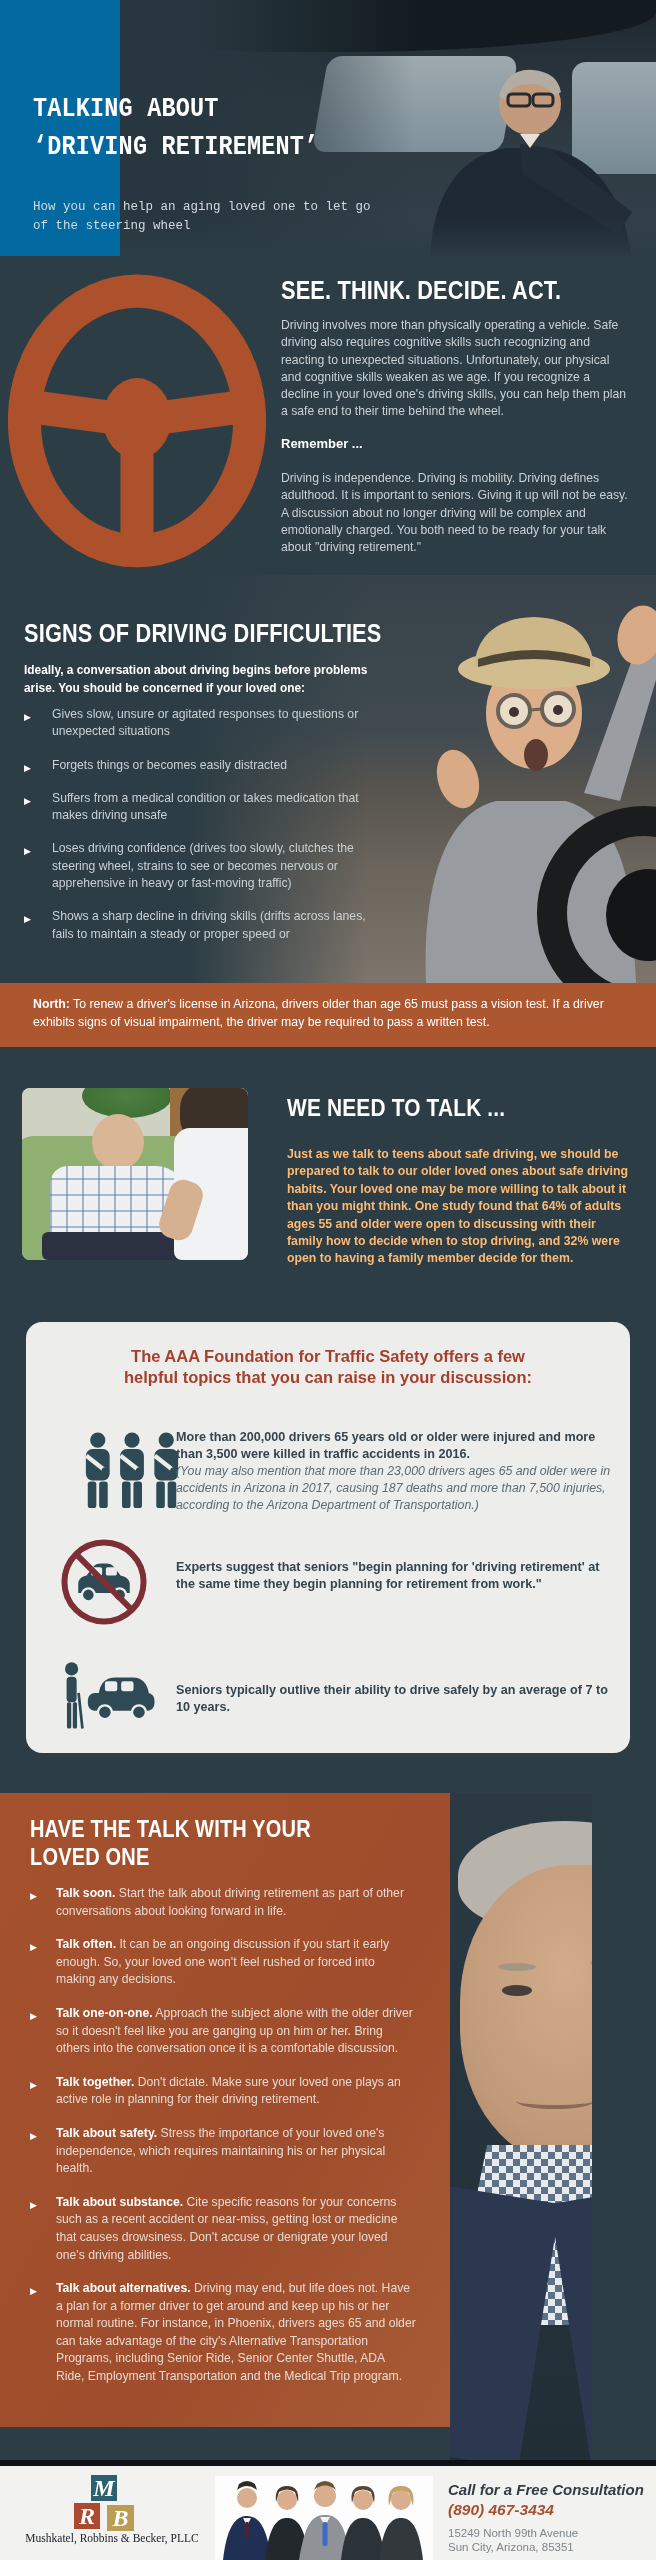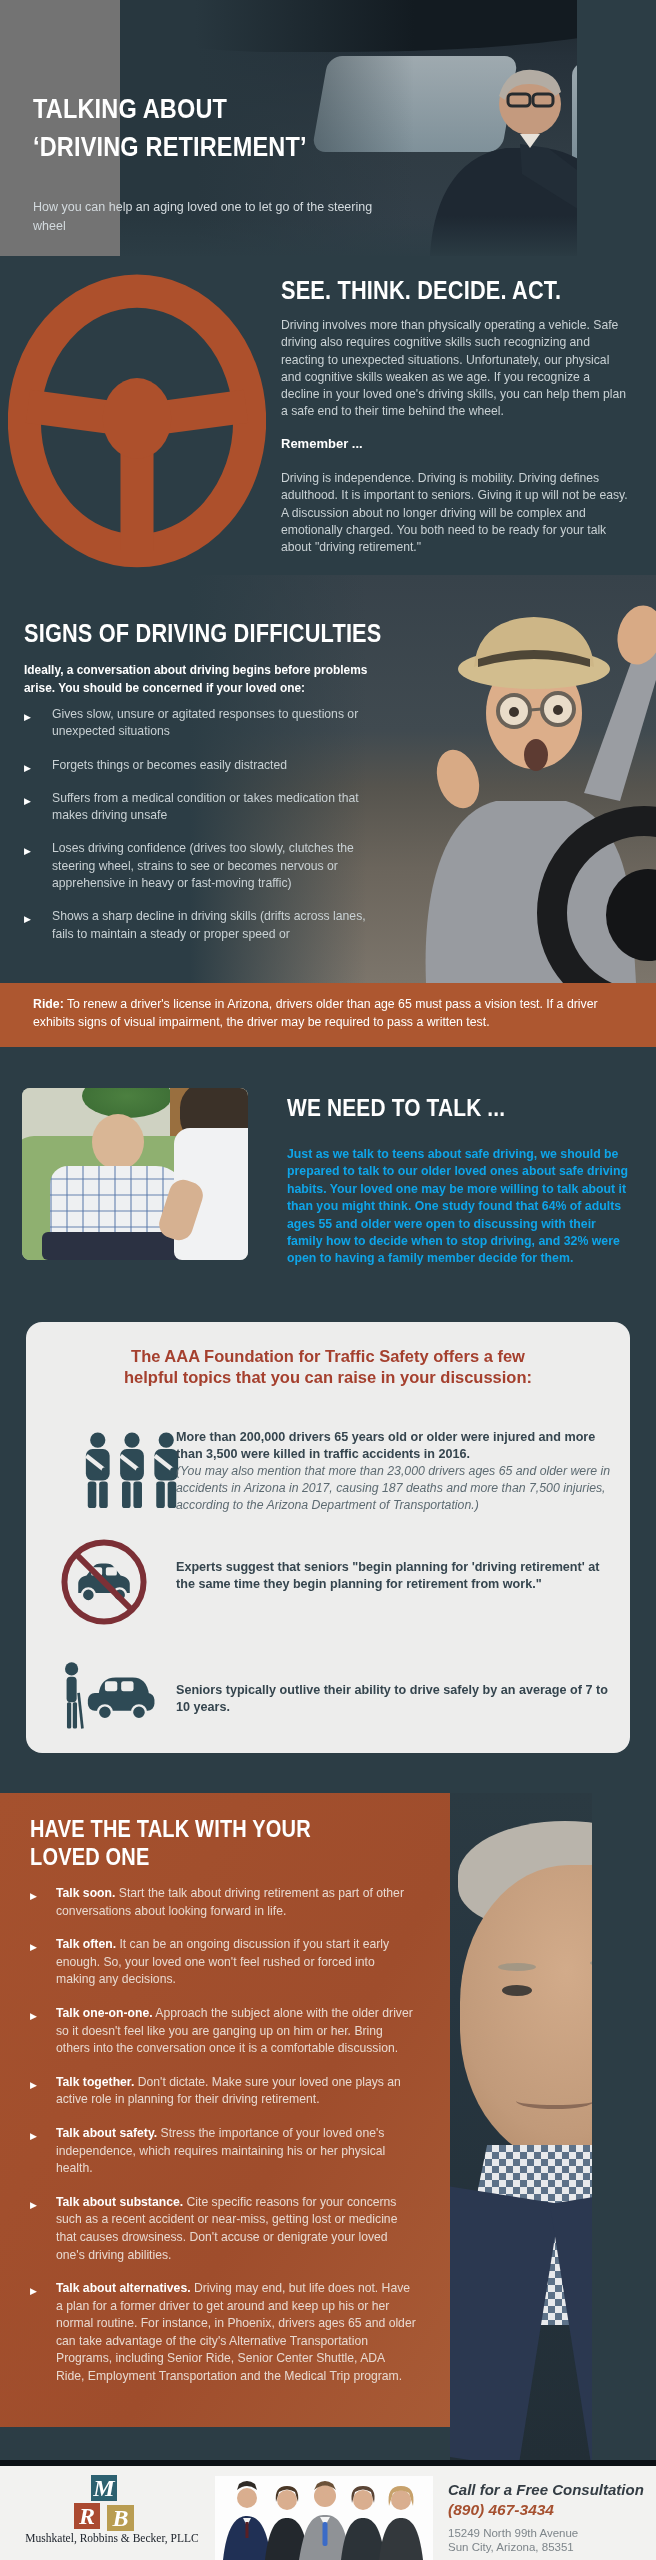--- a/index.html
+++ b/index.html
@@ -11,21 +11,21 @@
     -webkit-font-smoothing:antialiased;
   }
   .abs { position:absolute; }
 
   
   .head { color:#ffffff; font-weight:bold; letter-spacing:0.2px; }
   .cond { transform:scaleX(0.87); transform-origin:left top; white-space:nowrap; }
   .body-txt { color:#c9d1d4; font-size:12.2px; line-height:17.3px; }
 
   
-  .hero { top:0; left:0; width:577px; height:256px; background:#737373; overflow:hidden; }
+  .hero { top:0; left:0; width:656px; height:256px; background:#0369a1; overflow:hidden;font-family:Liberation Mono, monospace; }
   .hero-photo { left:120px; top:0; width:536px; height:256px;
     background: linear-gradient(180deg,#1d262c 0%,#26313a 22%,#303c44 60%,#33404a 100%); }
   .car-roof { left:0; top:0; width:536px; height:52px; background:#131b21;
     border-radius:0 0 60% 30%/0 0 40px 26px; }
   .car-win1 { left:200px; top:56px; width:190px; height:96px; background:linear-gradient(#b4bfc4,#8da0a9);
     border-radius:14px; transform:skewX(-10deg); opacity:.85; }
   .car-win2 { left:452px; top:62px; width:204px; height:112px; background:linear-gradient(#a9b6bc,#7e929c);
     border-radius:14px 4px 4px 14px; opacity:.9; }
   .hero-fadeL { left:0; top:0; width:420px; height:256px;
     background:linear-gradient(to right,#28373f 18%, rgba(40,55,63,0) 70%); }
@@ -74,21 +74,21 @@
     background:
       repeating-linear-gradient(90deg, rgba(86,118,168,.5) 0 2px, transparent 2px 16px),
       repeating-linear-gradient(0deg, rgba(86,118,168,.45) 0 2px, transparent 2px 16px),
       #eef0f2; }
   .np-pants { left:20px; top:144px; width:150px; height:28px; background:#2b3142; border-radius:6px; }
   .np-woman-hair { left:158px; top:-8px; width:76px; height:66px; background:#3b3128; border-radius:42%; }
   .np-woman { left:152px; top:40px; width:80px; height:132px; background:#f1f2f3; border-radius:16px 0 0 8px; }
   .np-arm { left:142px; top:92px; width:34px; height:60px; background:#d6b191; border-radius:14px;
     transform:rotate(18deg); }
   .need-head { left:287px; top:47px; font-size:24px; }
-  .need-body { left:287px; top:99px; width:347px; color:#0ea5e9; font-weight:600;
+  .need-body { left:287px; top:99px; width:347px; color:#fdba74; font-weight:600;
     font-size:12.3px; line-height:17.4px; }
 
   
   .aaa-card { top:1322px; left:26px; width:604px; height:431px; background:#ededec; border-radius:16px; }
   .aaa-title { left:0; top:24px; width:604px; text-align:center; color:#a5402e; font-weight:bold;
     font-size:16.5px; line-height:20.5px; }
   .aaa-icon1 { left:56px; top:110px; }
   .aaa-text { left:150px; width:438px; }
   .aaa-bold { color:#35454e; font-weight:bold; font-size:12.6px; line-height:17.2px; }
   .aaa-italic { color:#5d6b72; font-style:italic; font-size:12.3px; line-height:17px; margin-top:0; }
@@ -215,21 +215,21 @@
     <ul class="abs signs-list body-txt">
       <li><span class="b-arrow">▶</span><span>Gives slow, unsure or agitated responses to questions or unexpected situations</span></li>
       <li><span class="b-arrow">▶</span><span>Forgets things or becomes easily distracted</span></li>
       <li><span class="b-arrow">▶</span><span>Suffers from a medical condition or takes medication that makes driving unsafe</span></li>
       <li><span class="b-arrow">▶</span><span>Loses driving confidence (drives too slowly, clutches the steering wheel, strains to see or becomes nervous or apprehensive in heavy or fast-moving traffic)</span></li>
       <li><span class="b-arrow">▶</span><span>Shows a sharp decline in driving skills (drifts across lanes, fails to maintain a steady or proper speed or</span></li>
     </ul>
   </section>
 
   <div class="abs notebar">
-    <p class="abs notebar-inner"><b>Ride:</b><span> To renew a driver's license in Arizona, drivers older than age 65 must pass a vision test. If a driver exhibits signs of visual impairment, the driver may be required to pass a written test.</span></p>
+    <p class="abs notebar-inner"><b>North:</b><span> To renew a driver's license in Arizona, drivers older than age 65 must pass a vision test. If a driver exhibits signs of visual impairment, the driver may be required to pass a written test.</span></p>
   </div>
 
   <section class="abs sec-need">
     <div class="abs need-photo">
       <div class="abs np-wall"></div>
       <div class="abs np-plant"></div>
       <div class="abs np-wood"></div>
       <div class="abs np-couch"></div>
       <div class="abs np-head"></div>
       <div class="abs np-shirt"></div>

